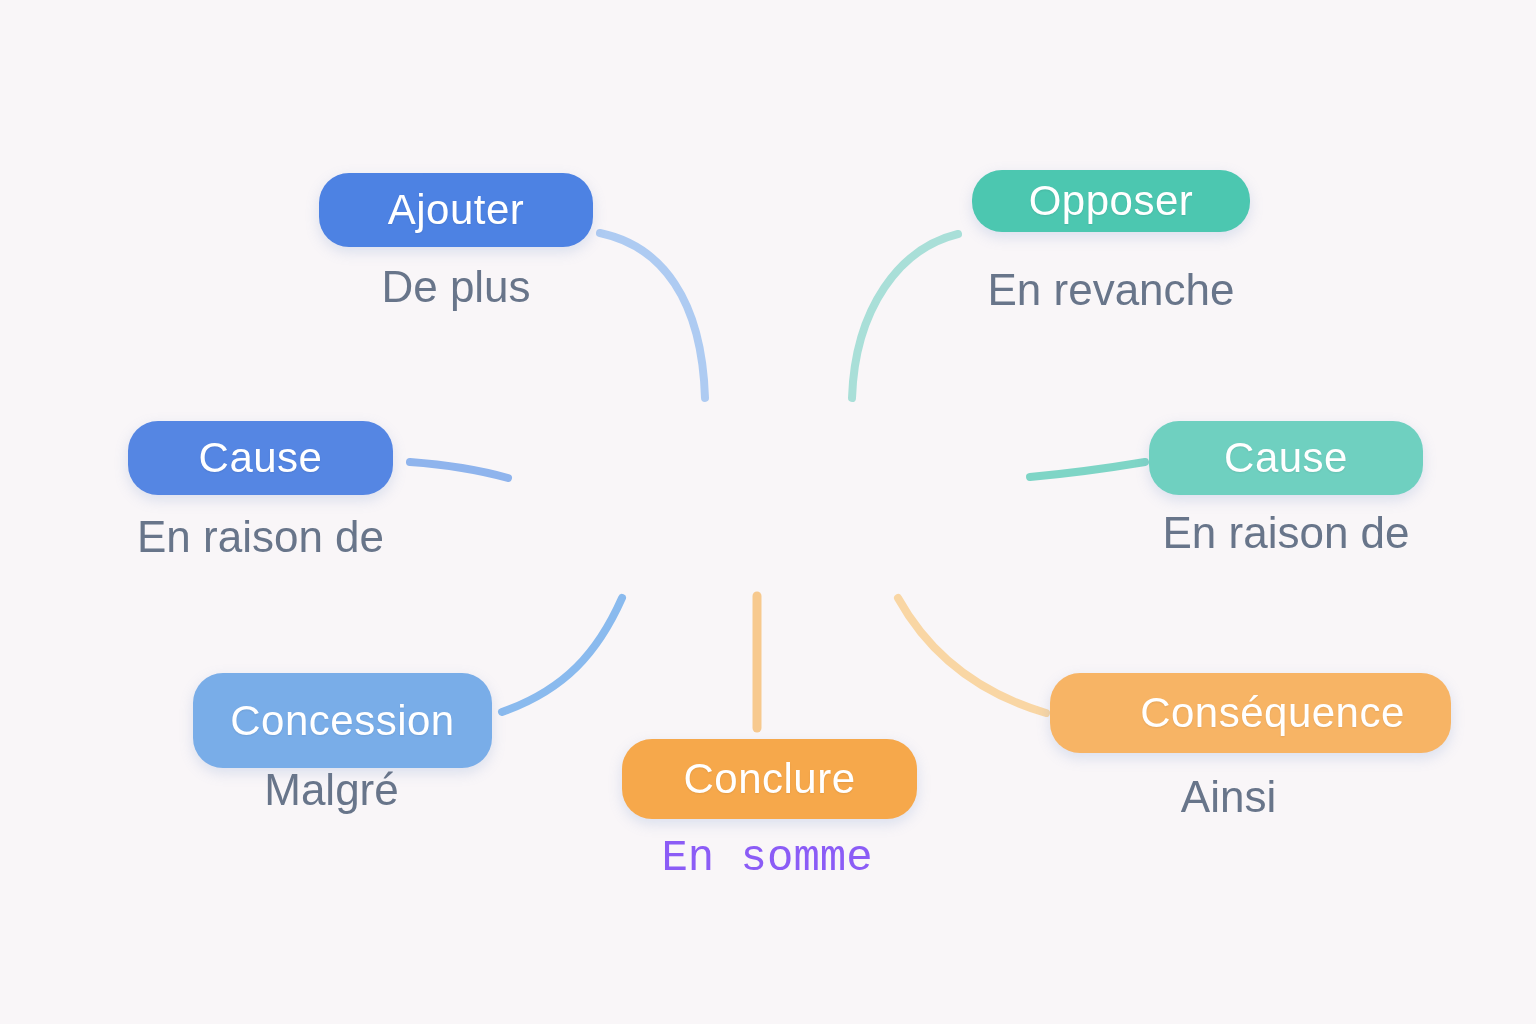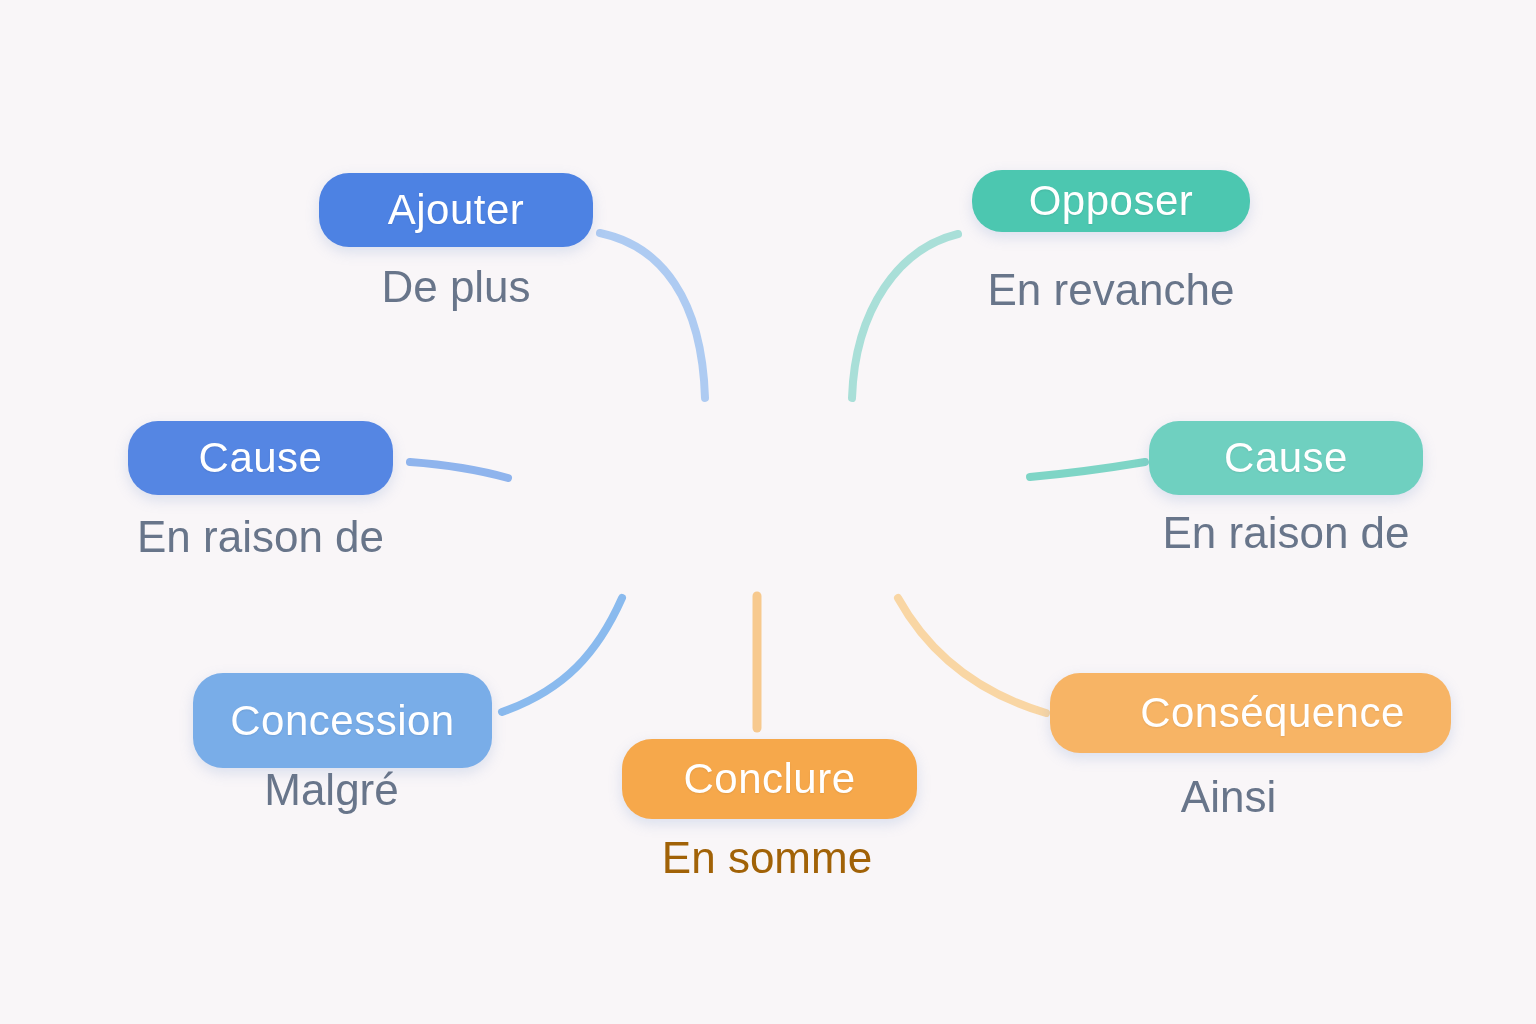--- a/index.html
+++ b/index.html
@@ -74,17 +74,17 @@
       <div class="node-sublabel" style="left: 319px; top: 262px; width: 274px; color: rgb(104, 117, 138);">De plus</div>
       <div class="node-pill" style="left: 972px; top: 170px; width: 278px; height: 62px; background: rgb(76, 199, 176);">Opposer</div>
       <div class="node-sublabel" style="left: 972px; top: 265px; width: 278px; color: rgb(104, 117, 138);">En revanche</div>
       <div class="node-pill" style="left: 128px; top: 421px; width: 265px; height: 74px; background: rgb(85, 134, 227);">Cause</div>
       <div class="node-sublabel" style="left: 128px; top: 512px; width: 265px; color: rgb(104, 117, 138);">En raison de</div>
       <div class="node-pill" style="left: 1149px; top: 421px; width: 274px; height: 74px; background: rgb(111, 208, 192);">Cause</div>
       <div class="node-sublabel" style="left: 1149px; top: 508px; width: 274px; color: rgb(104, 117, 138);">En raison de</div>
       <div class="node-pill" style="left: 193px; top: 673px; width: 299px; height: 95px; background: rgb(121, 173, 232);">Concession</div>
       <div class="node-sublabel" style="left: 182px; top: 765px; width: 299px; color: rgb(104, 117, 138);">Malgré</div>
       <div class="node-pill" style="left: 622px; top: 739px; width: 295px; height: 80px; background: rgb(246, 168, 75);">Conclure</div>
-      <div class="node-sublabel" style="left: 622px; top: 833px; width: 290px; color: #a16207;">En somme</div>
+      <div class="node-sublabel" style="left: 622px; top: 833px; width: 290px; color: #8b5cf6; font-family: Liberation Mono, monospace;">En somme</div>
       <div class="node-pill" style="left: 1050px; top: 673px; width: 357px; height: 80px; background: rgb(247, 180, 101); padding-left: 44px;">Conséquence</div>
       <div class="node-sublabel" style="left: 1050px; top: 772px; width: 357px; color: rgb(104, 117, 138);">Ainsi</div>
     </div>
 </div>
 
 </body></html>

